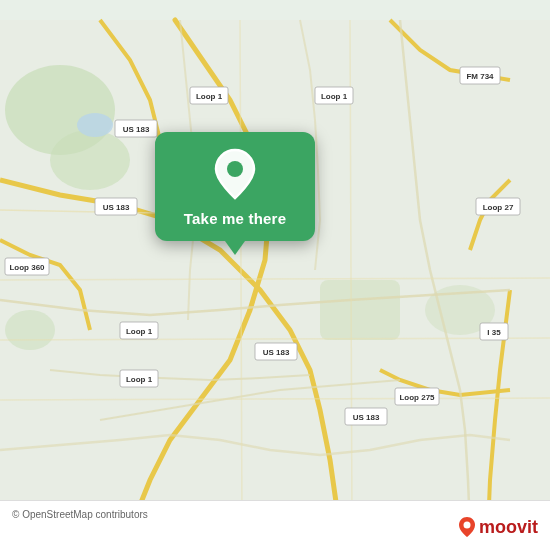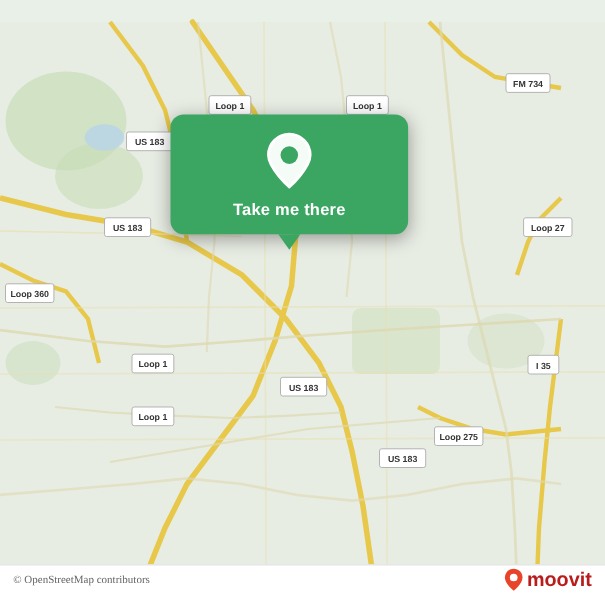--- a/index.html
+++ b/index.html
@@ -23,23 +23,23 @@
     
     #map-svg {
       position: absolute;
       top: 0; left: 0;
       width: 100%; height: 100%;
     }
 
     
     #popup-card {
       position: absolute;
-      top: 104px;
+      top: 132px;
       left: 155px;
-      width: 216px;
+      width: 160px;
       background: #3ba562;
       border-radius: 12px;
       padding: 16px 18px 14px;
       display: flex;
       flex-direction: column;
       align-items: center;
       box-shadow: 0 4px 16px rgba(0,0,0,0.35);
       z-index: 10;
     }
 
@@ -80,22 +80,21 @@
       bottom: 0; left: 0; right: 0;
       background: #ffffff;
       padding: 8px 12px 10px;
       z-index: 10;
       border-top: 1px solid #ddd;
     }
 
     #copyright-text {
       font-size: 10px;
       color: #666;
-      margin-bottom: 7px;
-      font-family: Liberation Serif, serif;
+      margin-bottom: 20px;
     }
 
     #location-name {
       font-size: 13px;
       color: #222;
       font-weight: 400;
     }
 
     #moovit-logo {
       position: absolute;

